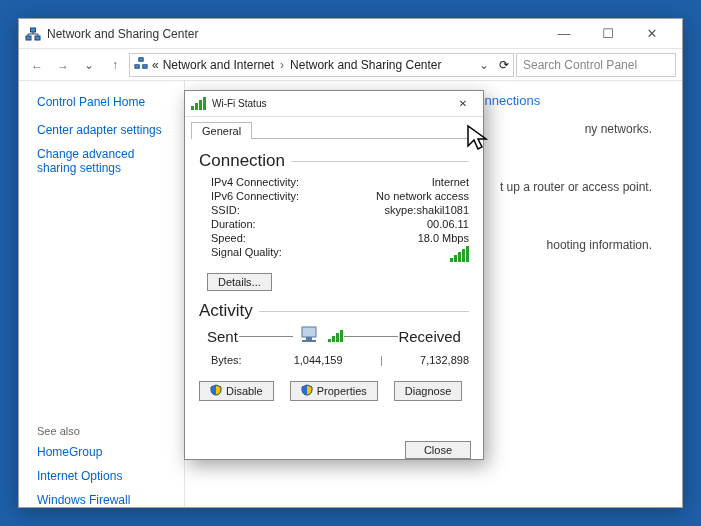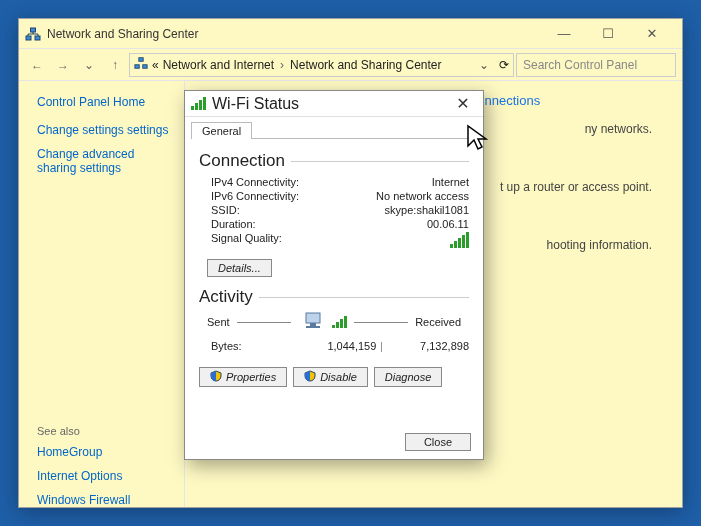--- a/index.html
+++ b/index.html
@@ -1,17 +1,17 @@
 <!DOCTYPE html>
 <html><head>
 <meta charset="utf-8">
 <style>
   * { box-sizing: border-box; margin: 0; padding: 0; font-family: "Segoe UI", Tahoma, sans-serif; }
   body { background: #1e5fa8; width: 701px; height: 526px; overflow: hidden; position: relative; }
-  .window { position: absolute; left: 18px; top: 18px; width: 665px; height: 490px; background: #fef9c3; border: 1px solid #a0a0a0; box-shadow: 0 4px 20px rgba(0,0,0,0.3); }
+  .window { position: absolute; left: 18px; top: 18px; width: 665px; height: 490px; background: #ffffff; border: 1px solid #a0a0a0; box-shadow: 0 4px 20px rgba(0,0,0,0.3); }
 
   
   .titlebar { height: 30px; display: flex; align-items: center; padding: 0 8px 0 6px; font-size: 12px; color: #333; border-bottom: 1px solid #e5e5e5; }
   .titlebar .icon { width: 16px; height: 16px; margin-right: 6px; display: inline-flex; align-items: center; justify-content: center; }
   .titlebar .spacer { flex: 1; }
   .winbtn { width: 44px; height: 28px; display: flex; align-items: center; justify-content: center; color: #555; font-size: 13px; }
 
   
   .navbar { height: 32px; display: flex; align-items: center; padding: 0 6px; gap: 2px; border-bottom: 1px solid #e5e5e5; font-size: 12px; }
   .navbtn { width: 24px; height: 24px; display: flex; align-items: center; justify-content: center; color: #666; }
@@ -29,43 +29,43 @@
   .sidebar .seealso + .link { margin-top: 8px; }
 
   .main { flex: 1; padding: 12px 20px 10px 10px; font-size: 12px; color: #222; position: relative; border-left: 1px solid #e5e5e5; }
   .main h2 { font-size: 13px; color: #1a73e8; font-weight:400; margin-bottom: 14px; }
   .main .graytxt { color: #444; margin-bottom: 26px; }
   .main .legend { color: #1a73e8; font-size: 12px; margin: 4px 0 4px 0; }
   .main .sub { color: #444; margin-bottom: 26px; }
 
   
   .dialog { position: absolute; left: 184px; top: 90px; width: 300px; height: 370px; background: #fff; border: 1px solid #888; box-shadow: 4px 6px 18px rgba(0,0,0,0.35); font-size: 11px; color: #222; }
-  .dlg-title { height: 26px; display: flex; align-items: center; padding: 0 6px; border-bottom: 1px solid #e0e0e0; font-size: 16px; }
+  .dlg-title { height: 26px; display: flex; align-items: center; padding: 0 6px; border-bottom: 1px solid #e0e0e0; font-size: 10px; }
   .dlg-title .x { margin-left: auto; width: 28px; height: 22px; display: flex; align-items: center; justify-content: center; color: #333; }
   .tabs { display: flex; padding: 4px 6px 0 6px; }
   .tab { border: 1px solid #bbb; border-bottom: none; padding: 2px 10px; font-size: 11px; background: #fff; position: relative; top: 1px; }
   .tabline { height: 1px; background: #bbb; margin: 0 6px; }
   .dlg-body { padding: 6px 14px 10px 14px; }
 
   .fieldset-lbl { font-size: 17px; color: #222; margin: 6px 0 4px 0; display: flex; align-items: center; }
   .fieldset-lbl .rule { flex:1; height:1px; background:#ccc; margin-left:6px; }
 
   .kv { display: flex; font-size: 11px; padding: 1px 0; }
   .kv .k { flex: 1; padding-left: 12px; }
   .kv .v { text-align: center; }
 
-  .btnrow { display:flex; gap:6px; margin:8px 0 0 8px;font-style:italic; }
+  .btnrow { display:flex; gap:16px; margin:8px 0 0 8px; }
   .btn { border:1px solid #888; background:#f0f0f0; font-size:11px; padding:2px 10px; cursor:pointer; display:inline-flex; align-items:center; gap:4px; }
   .btn.hl { border:1px solid #0078d7; box-shadow: inset 0 0 0 1px #0078d7; background:#e5f1fb; }
 
-  .activity { display:flex; align-items:center; justify-content:space-between; margin:4px 0 6px 0; font-size:11px; padding:0 8px; }
+  .activity { display:flex; align-items:center; justify-content:space-between; margin:4px 0 6px 0; font-size:15px; padding:0 8px; }
   .activity .mid { display:flex; align-items:center; gap:4px; }
   .activity .midline { width:54px; height:1px; background:#888; }
 
-  .closebar { position:absolute; bottom:8px; right:12px; }
+  .closebar { position:absolute; bottom:0; right:12px; }
   .closebar .btn { padding:2px 18px; }
 
   
   .cursor { position:absolute; left:466px; top:124px; width:28px; height:28px; pointer-events:none; }
 
   
   .sigbars { display:inline-flex; align-items:flex-end; gap:1px; }
   .sigbars i { width:3px; background:#2a9d2a; display:block; }
 </style>
 </head>
@@ -106,21 +106,21 @@
       <span>Network and Sharing Center</span>
       <span class="refresh">⌄</span>
       <span style="margin-left:6px;">⟳</span>
     </div>
     <div class="search">Search Control Panel</div>
   </div>
 
   <div class="body">
     <div class="sidebar">
       <div class="hdr">Control Panel Home</div>
-      <div class="link">Change settings settings</div>
+      <div class="link">Center adapter settings</div>
       <div class="link">Change advanced sharing settings</div>
       <div class="seealso">See also</div>
       <div class="link">HomeGroup</div>
       <div class="link">Internet Options</div>
       <div class="link">Windows Firewall</div>
     </div>
 
     <div class="main">
       <h2>View your basic network information and set up connections</h2>
       <div class="graytxt" style="text-align:right; padding-right:10px;">ny networks.</div>
@@ -162,20 +162,24 @@
         <span class="k">IPv6 Connectivity:</span>
         <span class="v">No network access</span>
       </div>
     <div class="kv">
         <span class="k">SSID:</span>
         <span class="v">skype:shakil1081</span>
       </div>
     <div class="kv">
         <span class="k">Duration:</span>
         <span class="v">00.06.11</span>
+      </div>
+    <div class="kv">
+        <span class="k">Speed:</span>
+        <span class="v">18.0 Mbps</span>
       </div>
     <div class="kv">
         <span class="k">Signal Quality:</span>
       <span class="v">
         <span class="sigbars">
             <i style="height:4px;"></i>
             <i style="height:7px;"></i>
             <i style="height:10px;"></i>
             <i style="height:13px;"></i>
             <i style="height:16px;"></i>
@@ -205,39 +209,39 @@
             <i style="height:6px;"></i>
             <i style="height:9px;"></i>
             <i style="height:12px;"></i>
           </span>
       </span>
       <span class="midline"></span>
       <span>Received</span>
     </div>
     <div class="kv">
         <span class="k" style="padding-left:12px;">Bytes:</span>
-      <span style="flex:1; text-align:right;">1,044,159</span>
+      <span style="flex:1; text-align:left;">1,044,159</span>
       <span style="width:10px; text-align:center; color:#888;">|</span>
       <span style="flex:1; text-align:right;">7,132,898</span>
     </div>
 
     <div class="btnrow" style="margin-top:14px; margin-left:0;">
       <div class="btn">
         <span><svg width="12" height="12" viewBox="0 0 12 12">
               <path d="M6 1 L11 3 V6 C11 9 8.5 11 6 11 C3.5 11 1 9 1 6 V3 Z" fill="#f3c300" stroke="#246"></path>
               <path d="M6 1 L6 11 C3.5 11 1 9 1 6 V3 Z" fill="#2a6dd4"></path>
             </svg></span>
-        <span>Properties</span>
+        <span>Disable</span>
       </div>
       <div class="btn">
         <span><svg width="12" height="12" viewBox="0 0 12 12">
               <path d="M6 1 L11 3 V6 C11 9 8.5 11 6 11 C3.5 11 1 9 1 6 V3 Z" fill="#f3c300" stroke="#246"></path>
               <path d="M6 1 L6 11 C3.5 11 1 9 1 6 V3 Z" fill="#2a6dd4"></path>
             </svg></span>
-        <span>Disable</span>
+        <span>Properties</span>
       </div>
       <div class="btn">Diagnose</div>
     </div>
   </div>
 
   <div class="closebar">
     <div class="btn">Close</div>
   </div>
 </div>
 

